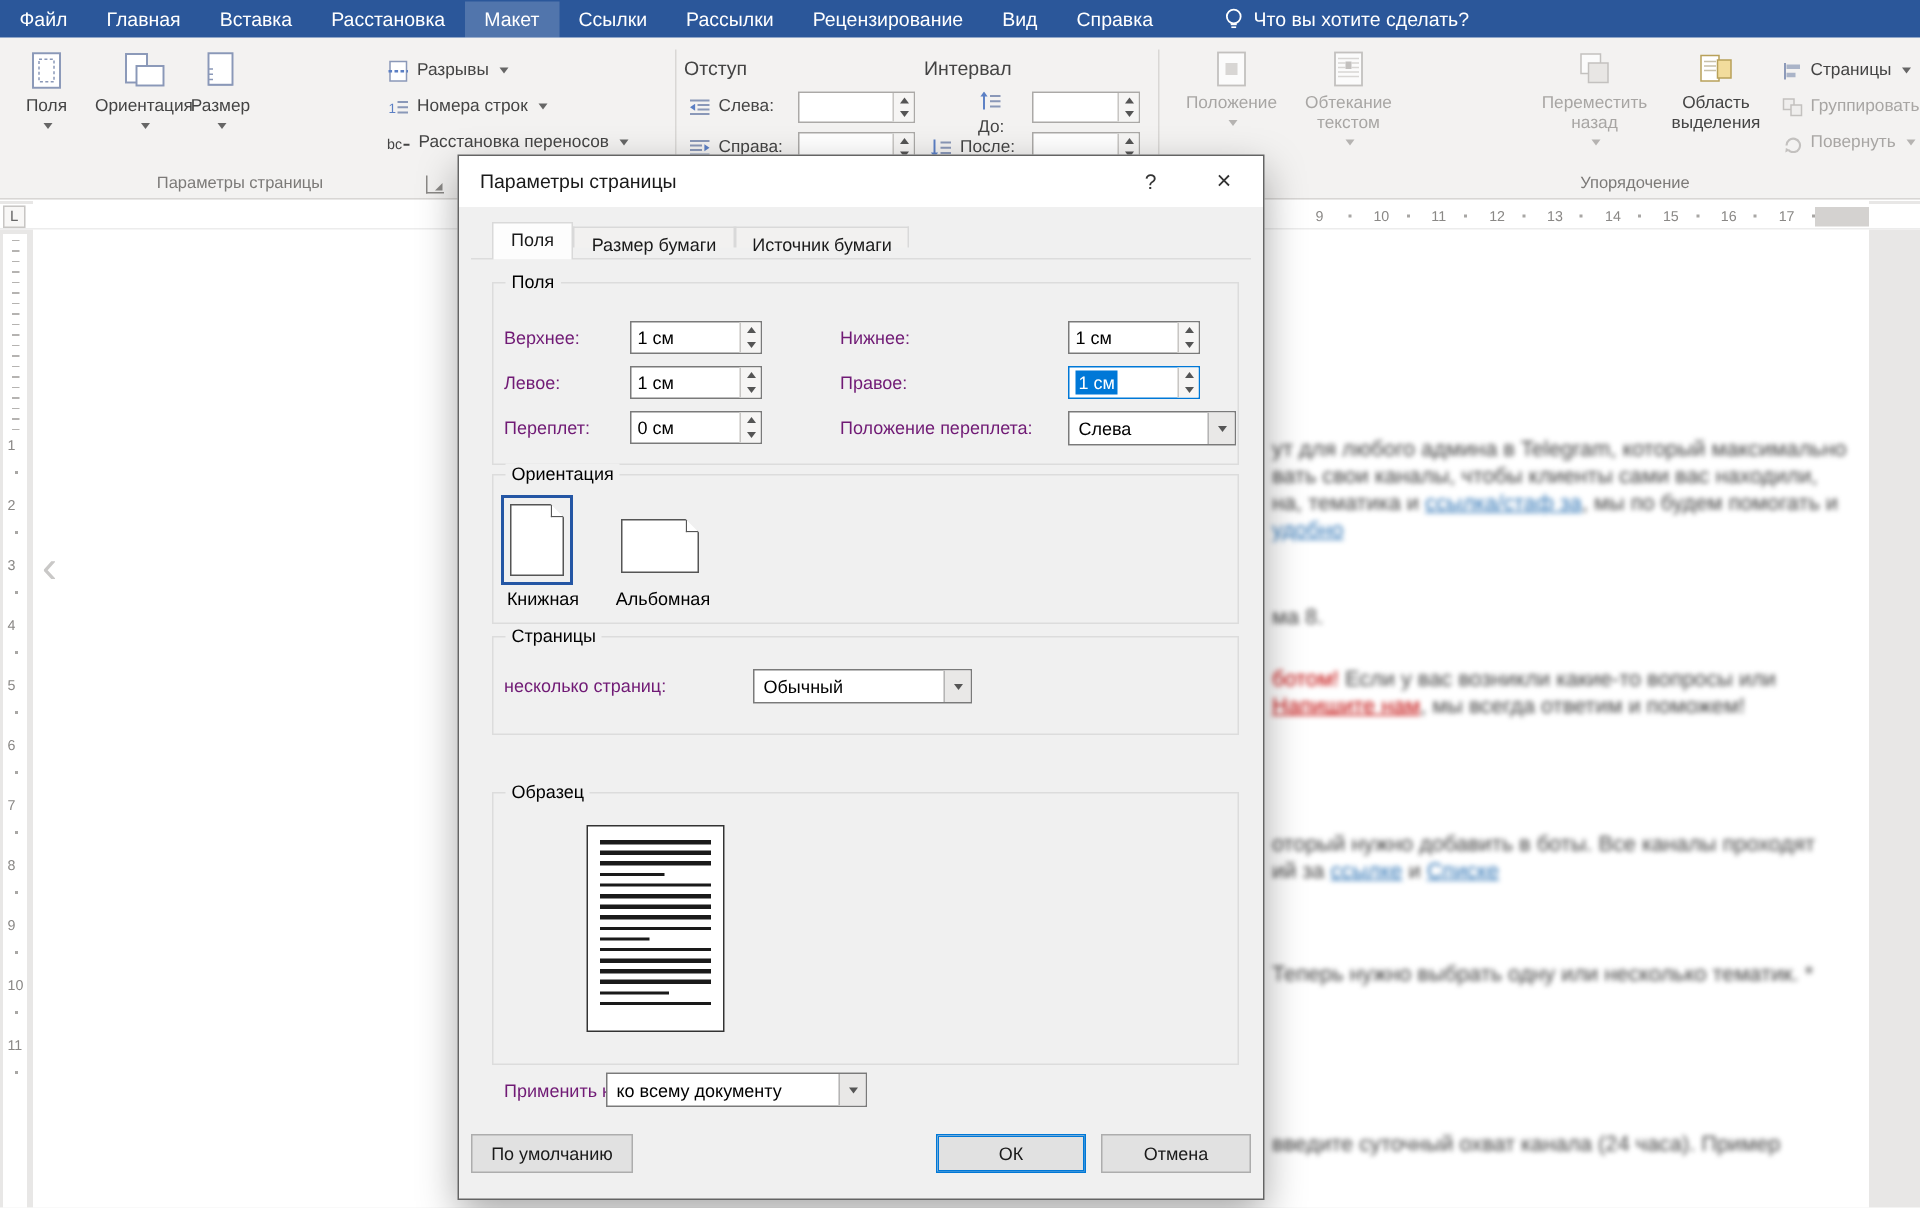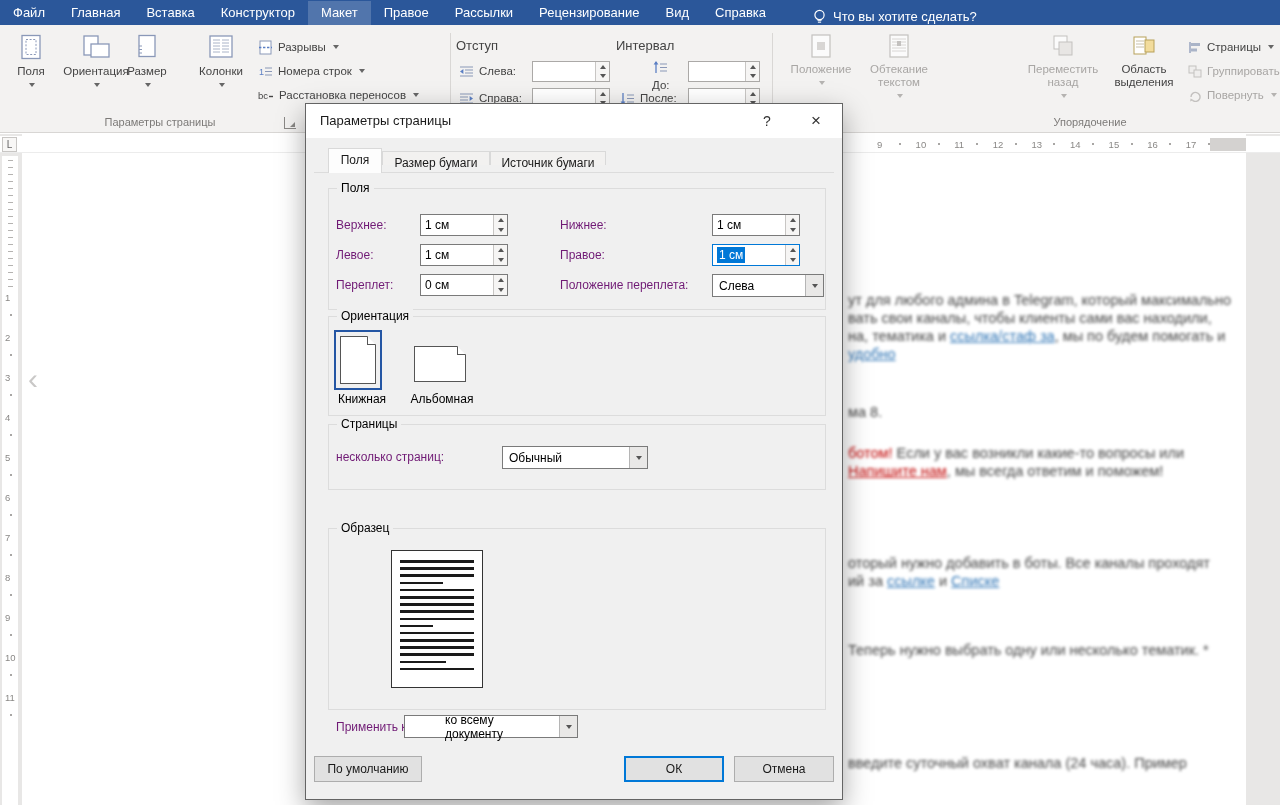--- a/index.html
+++ b/index.html
@@ -1,21 +1,21 @@
 <!DOCTYPE html>
 <html><head>
 <meta charset="utf-8">
 <style>
   * { margin:0; padding:0; box-sizing:border-box; }
   html,body { width:1280px; height:805px; overflow:hidden;
     font-family:"Liberation Sans", sans-serif; background:#fff; }
 
   
   #menubar { position:absolute; left:0; top:0; width:1280px; height:25px;
-    background:#2b579a; display:flex; align-items:flex-end; z-index:5; }
+    background:#2b579a; display:flex; align-items:center; z-index:5; }
   .mtab { color:#fff; font-size:13px; padding:4px 13px 5px; white-space:nowrap; cursor:default; }
   .mtab.active { background:rgba(255,255,255,.18); }
   #tellme { display:flex; align-items:center; gap:7px; color:#fff; font-size:13px; margin-left:34px; }
   .circ { position:absolute; top:4px; width:16px; height:16px; border:1.5px solid rgba(255,255,255,.55); border-radius:50%; }
 
   
   #ribbon { position:absolute; left:0; top:25px; width:1280px; height:108px;
     background:#f3f2f1; border-bottom:1px solid #d8d6d4; z-index:4; }
   .rbig { position:absolute; top:5px; height:86px; text-align:center; color:#444;
     font-size:11.5px; line-height:13px; cursor:default; }
@@ -165,23 +165,23 @@
       <span class="vdot" style="top: 558px;"></span>
     </div>
 </div>
 <div id="backchev">‹</div>
 
 <div id="menubar">
   <div id="menubar-tabs" style="display:flex;">
       <div class="mtab">Файл</div>
       <div class="mtab">Главная</div>
       <div class="mtab">Вставка</div>
-      <div class="mtab">Конструктор</div>
+      <div class="mtab">Расстановка</div>
       <div class="mtab active">Макет</div>
-      <div class="mtab">Правое</div>
+      <div class="mtab">Ссылки</div>
       <div class="mtab">Рассылки</div>
       <div class="mtab">Рецензирование</div>
       <div class="mtab">Вид</div>
       <div class="mtab">Справка</div>
     </div>
   <div id="tellme">
     <span>
       <svg width="13" height="16" viewBox="0 0 13 16">
           <circle cx="6.5" cy="6" r="4.6" fill="none" stroke="#fff" stroke-width="1.2"></circle>
           <rect x="4.5" y="10.6" width="4" height="1.2" fill="#fff"></rect>
@@ -216,29 +216,20 @@
   </div>
   <div class="rbig" style="left:120px;width:54px;">
     <span class="ric">
       <svg width="28" height="28" viewBox="0 0 28 28">
           <rect x="6" y="2.5" width="16" height="21" fill="#fff" stroke="#8a98b8" stroke-width="1.3"></rect>
           <path d="M6 23.5 h16 M6 20 h3 M6 16.5 h3 M6 13 h3" stroke="#8a98b8" stroke-width="1"></path>
         </svg>
     </span>
     <span>Размер</span><br><span class="caret"></span>
   </div>
-  <div class="rbig" style="left:192px;width:58px;">
-    <span class="ric">
-      <svg width="28" height="28" viewBox="0 0 28 28">
-          <rect x="3" y="3" width="22" height="21" fill="#fff" stroke="#8a98b8" stroke-width="1.3"></rect>
-          <path d="M6 7h7M6 10h7M6 13h7M6 16h7M6 19h7M15 7h7M15 10h7M15 13h7M15 16h7M15 19h7" stroke="#aab4c8" stroke-width="1"></path>
-        </svg>
-    </span>
-    <span>Колонки</span><br><span class="caret"></span>
-  </div>
 
   <div class="rsml" style="left:258px;top:12px;">
     <span><svg width="15" height="15" viewBox="0 0 15 15">
           <rect x="2" y="1" width="11" height="13" fill="#fff" stroke="#8a98b8"></rect>
           <path d="M1 7.5h13" stroke="#5b7fc4" stroke-width="1.6" stroke-dasharray="2.4 1.6"></path>
         </svg></span>
     <span>Разрывы</span>
       <span class="caret"></span>
   </div>
   <div class="rsml" style="left:258px;top:36px;">
@@ -532,21 +523,21 @@
       <div class="pl" style="width: 44%;"></div>
       <div class="pl" style="width: 100%;"></div>
       <div class="pl" style="width: 100%;"></div>
       <div class="pl" style="width: 100%;"></div>
       <div class="pl" style="width: 100%;"></div>
       <div class="pl" style="width: 62%;"></div>
       <div class="pl" style="width: 100%;"></div>
     </div>
 
   <div class="dlabel" style="left:30px;top:616px;">Применить к:</div>
-  <div class="combo" style="left:98px;top:611px;width:174px;padding-left:34px;">
+  <div class="combo" style="left:98px;top:611px;width:174px;">
     <span class="val">ко всему документу</span>
     <span class="btn">
         <span class="tri-d"></span>
       </span>
   </div>
 
   <div class="dbtn" style="left:8px;top:652px;width:108px;">По умолчанию</div>
   <div class="dbtn primary" style="left:318px;top:652px;width:100px;">ОК</div>
   <div class="dbtn" style="left:428px;top:652px;width:100px;">Отмена</div>
 </div>

